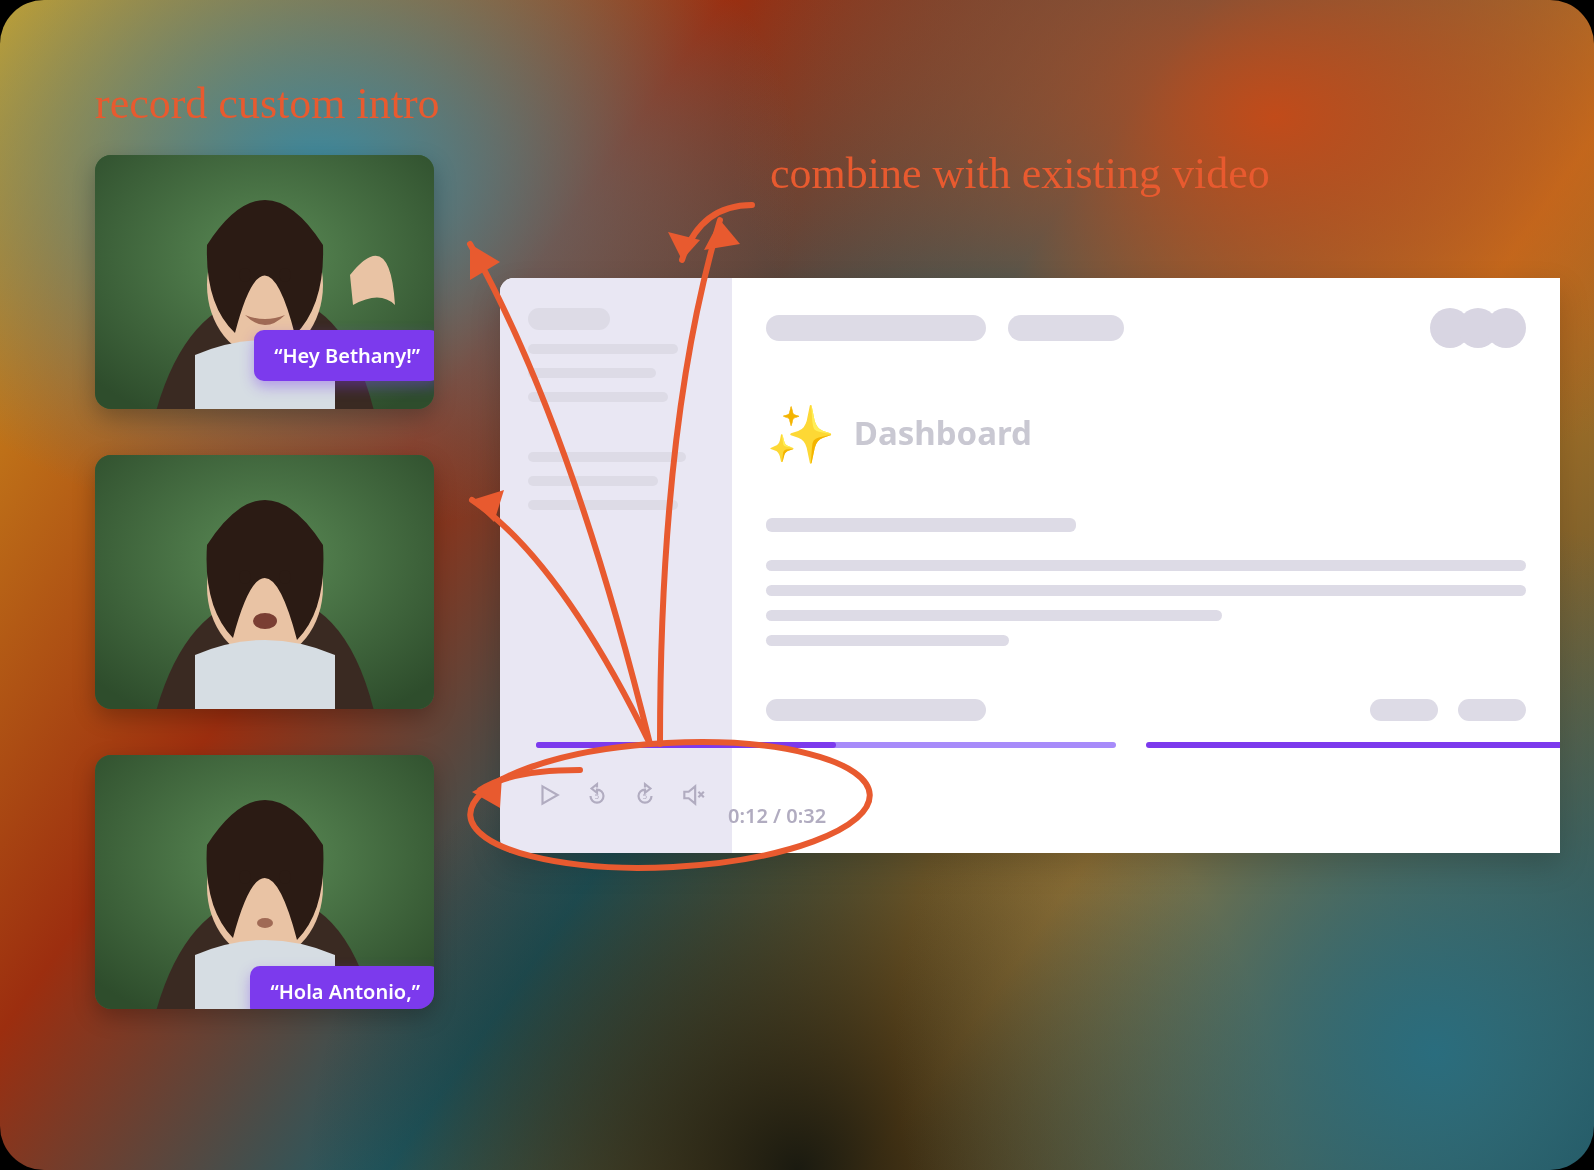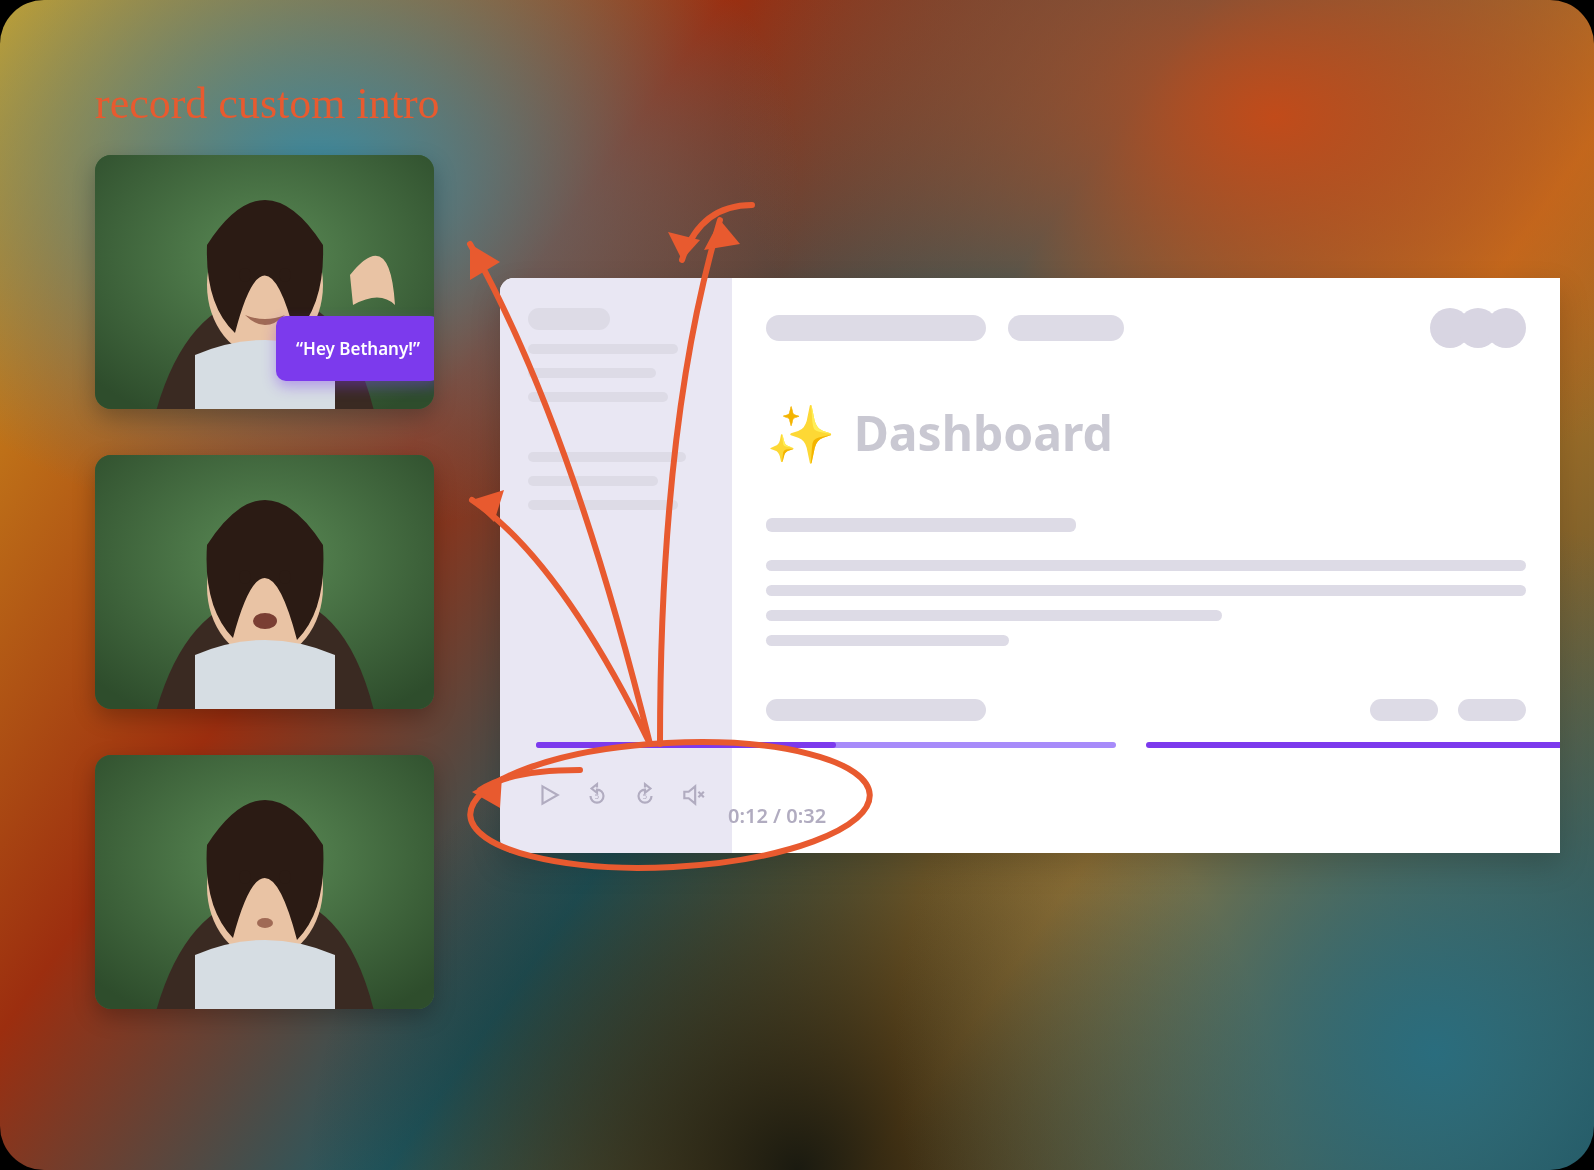--- a/index.html
+++ b/index.html
@@ -30,22 +30,22 @@
 
   
   .thumbs{position:absolute;left:95px;top:155px;width:339px;}
   .thumb{
     position:relative;width:339px;height:254px;border-radius:16px;overflow:hidden;margin-bottom:46px;
     box-shadow:0 8px 22px rgba(0,0,0,.25);
   }
   .thumb:last-child{margin-bottom:0;}
   .thumb svg.portrait{width:100%;height:100%;display:block;}
   .caption{
-    position:absolute;right:0;bottom:-2px;background:var(--purple);color:#fff;font-size:17px;font-weight:600;
-    padding:21px 20px;border-radius:10px;transform:translate(6px,6px);box-shadow:0 6px 14px rgba(124,58,237,.4);margin-top:33px;
+    position:absolute;right:0;bottom:-2px;background:var(--purple);color:#fff;font-size:20px;font-weight:600;
+    padding:12px 20px;border-radius:10px;transform:translate(6px,6px);box-shadow:0 6px 14px rgba(124,58,237,.4);margin-top:33px;
   }
   .caption span{white-space:nowrap;}
   .thumb.t1 .caption{transform:translate(6px,-30px);}
 
   
   .player{
     position:absolute;left:500px;top:278px;width:1060px;height:575px;border-radius:14px 0 0 14px;overflow:hidden;
     background:linear-gradient(180deg,#ffffff 0%, rgba(255,255,255,.6) 85%, rgba(255,255,255,0) 100%);
     box-shadow:0 12px 30px rgba(0,0,0,.18);
   }
@@ -61,21 +61,21 @@
     position:absolute;left:232px;top:0;right:0;bottom:0;background:#fff;padding:0 34px;
   }
   .main .topbar{display:flex;align-items:center;gap:22px;padding-top:30px;}
   .m-pill{height:26px;border-radius:22px;background:var(--gray-line);}
   .avatars{display:flex;}
   .av{width:40px;height:40px;border-radius:50%;background:#D8D5E2;margin-left:-12px;}
   .av:first-child{margin-left:0;}
 
   .main .title-row{display:flex;align-items:center;gap:18px;margin-top:46px;}
   .sparkle{font-size:56px;}
-  .dash-title{font-size:48px;font-weight:700;color:var(--gray-text);}
+  .dash-title{font-size:33px;font-weight:700;color:var(--gray-text);}
 
   .main .lines{margin-top:48px;}
   .m-line{height:11px;border-radius:6px;background:var(--gray-line);margin-top:14px;}
 
   .main .pills-row{position:absolute;left:34px;bottom:132px;right:34px;display:flex;gap:20px;}
   .chip{height:22px;border-radius:11px;background:var(--gray-line);}
 
   
   .progress-area{
     position:absolute;left:36px;right:0;bottom:24px;
@@ -92,20 +92,21 @@
   svg.arrows path{stroke:var(--orange);stroke-width:6;fill:none;stroke-linecap:round;}
   svg.arrows .head{fill:var(--orange);stroke:none;}
 
 </style>
 </head>
 <body>
 
 <div class="canvas">
 
   <div class="annotation" style="left:95px;top:80px">record custom intro</div>
+  <div class="annotation" style="left:770px;top:150px">combine with existing video</div>
 
   <div class="thumbs">
     <div class="thumb t1">
       <svg class="portrait" viewBox="0 0 339 254" preserveAspectRatio="xMidYMid slice">
         <rect width="339" height="254" fill="#3c6b3e"></rect>
         <rect width="339" height="254" fill="url(#g1)"></rect>
         <defs>
             <radialGradient id="g1" cx="50%" cy="40%" r="70%">
               <stop offset="0%" stop-color="#5a8a55"></stop>
               <stop offset="100%" stop-color="#2e4d2c"></stop>
@@ -154,20 +155,21 @@
           </defs>
         <rect width="339" height="254" fill="url(#g3)"></rect>
         <path d="M60 260 Q90 150 165 140 Q250 135 280 260 Z" fill="#3a2a22"></path>
         <ellipse cx="170" cy="132" rx="58" ry="72" fill="#e9c3a4"></ellipse>
         <path d="M112 90 Q170 0 228 90 Q232 155 202 185 Q170 62 138 183 Q108 152 112 90Z" fill="#2b1b14"></path>
         <ellipse cx="150" cy="122" rx="6" ry="7" fill="#2b1b14"></ellipse>
           <ellipse cx="190" cy="122" rx="6" ry="7" fill="#2b1b14"></ellipse>
         <ellipse cx="170" cy="168" rx="8" ry="5" fill="#a06a55"></ellipse>
         <path d="M100 254 L100 200 Q170 170 240 200 L240 254 Z" fill="#d6dde3"></path>
       </svg>
+      <div class="caption"><span>“Hola Antonio,”</span></div>
     </div>
   </div>
 
   <div class="player">
     <div class="sidebar">
       <div class="block">
         <div class="s-pill" style="width:82px"></div>
         <div class="s-line" style="width:150px"></div>
         <div class="s-line" style="width:128px"></div>
         <div class="s-line" style="width:140px"></div>

